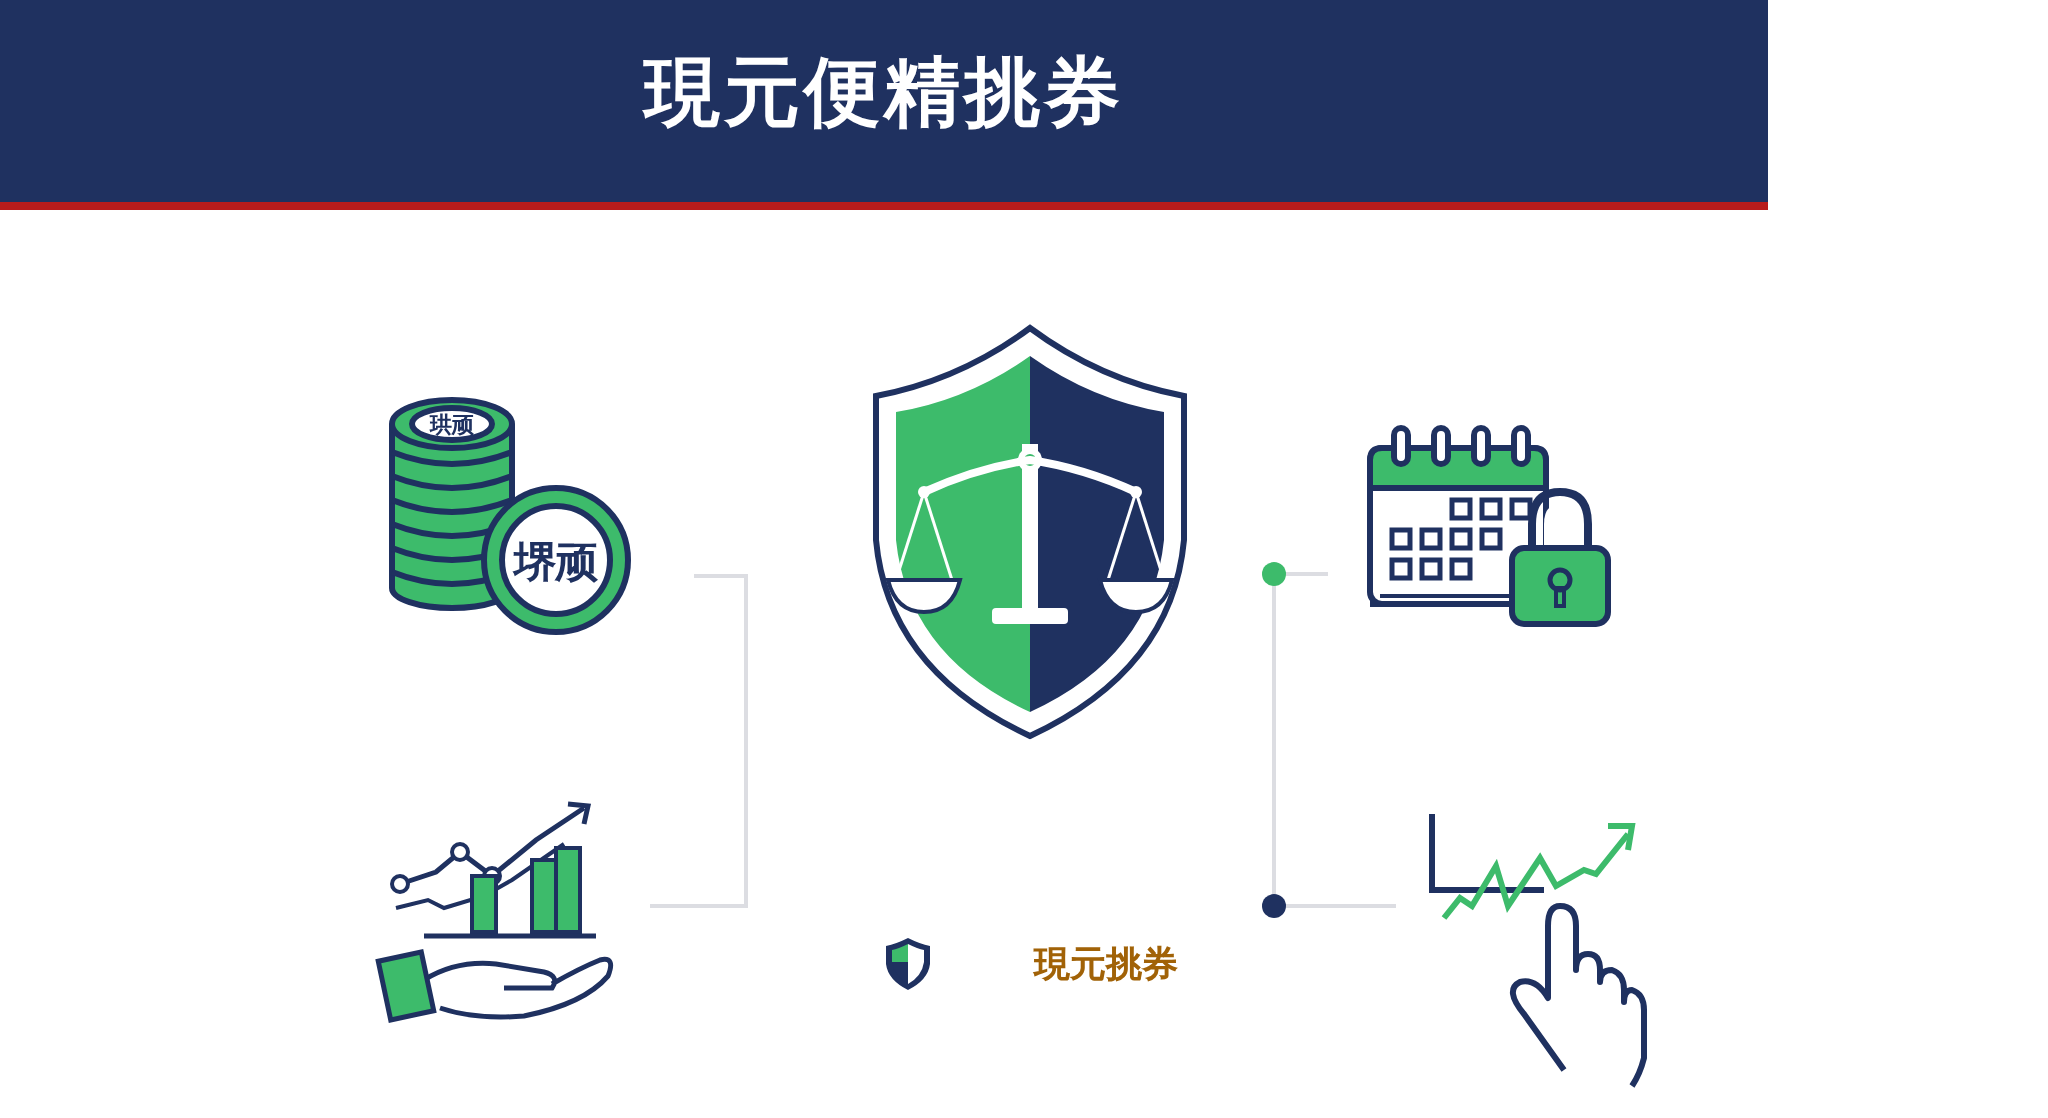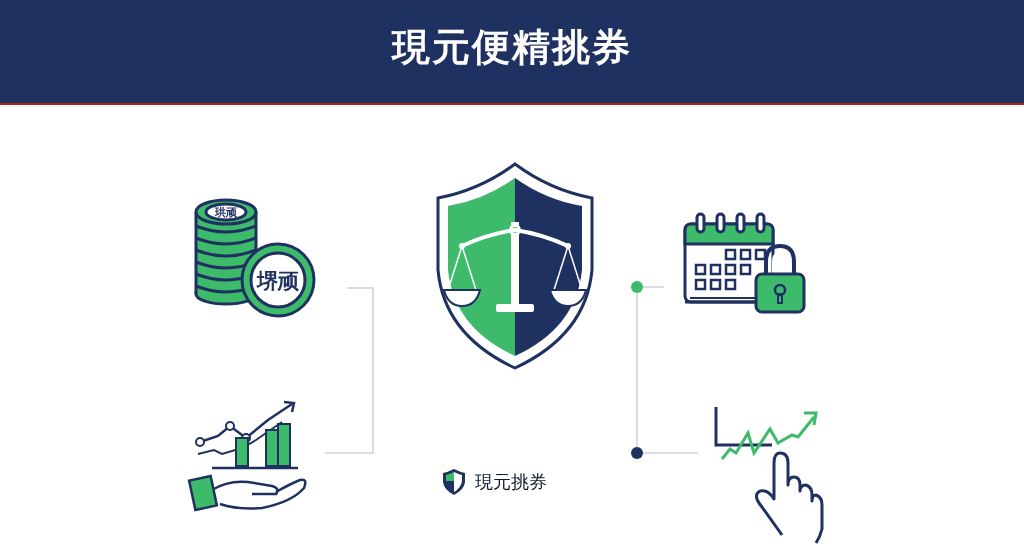--- a/index.html
+++ b/index.html
@@ -1,35 +1,35 @@
 <!DOCTYPE html>
 <html><head>
   <meta charset="utf-8">
   <style>
     * { margin: 0; padding: 0; box-sizing: border-box; }
     html, body { width: 1024px; height: 559px; overflow: hidden; background: #ffffff; }
     body { font-family: "DejaVu Sans", "Liberation Sans", sans-serif; position: relative; }
     .header {
-      position: absolute; left: 0; top: 0; width: 1024px; height: 105px;
+      position: absolute; left: 0; top: 0; width: 884px; height: 105px;
       background: #1f3160;
       display: flex; align-items: center; justify-content: center;
-      border-bottom: 2px solid #b91c1c;
+      border-bottom: 4px solid #b91c1c;
     }
     .header-title {
       color: #ffffff; font-size: 38px; font-weight: bold; letter-spacing: 2px;
       margin-top: -8px;
     }
     .abs { position: absolute; }
     svg { display: block; overflow: visible; }
     .footer-brand {
       position: absolute; left: 441px; top: 468px;
       display: flex; align-items: center; gap: 8px;
     }
     .footer-label {
-      font-size: 18px; font-weight: normal; color: #0f172a;
+      font-size: 18px; font-weight: bold; color: #a16207; margin-left: 42px;
     }
   </style>
 </head>
 <body>
 
 <div class="header">
   <div class="header-title">現元便精挑券</div>
 </div>
 
 <svg class="abs" style="left:0;top:0;" width="1024" height="559">

